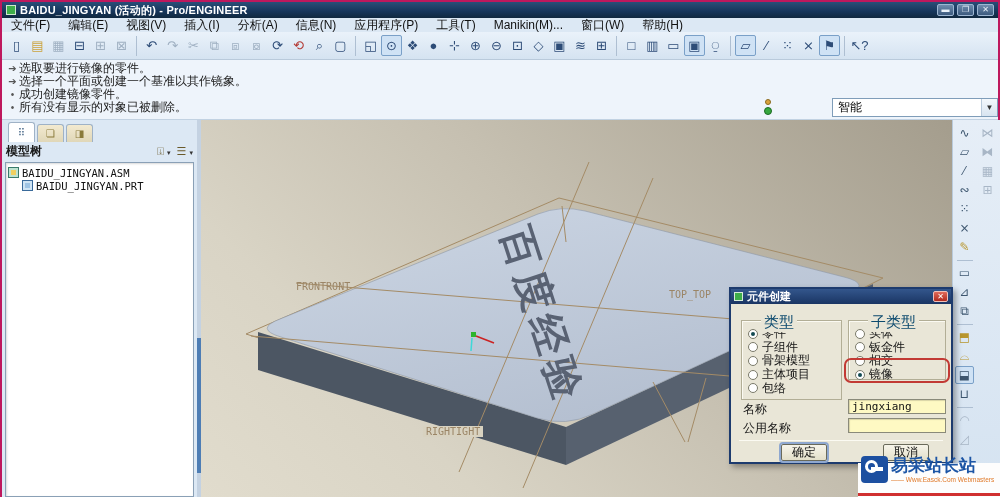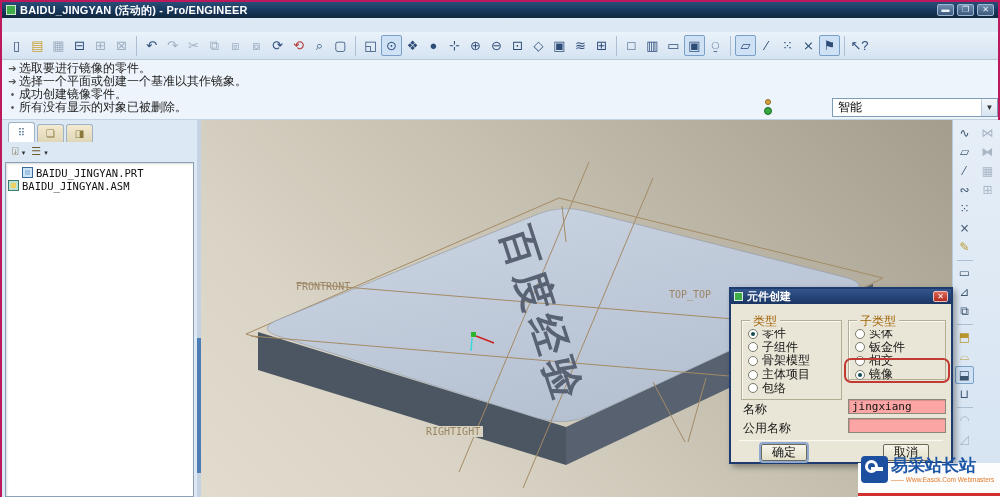--- a/index.html
+++ b/index.html
@@ -91,45 +91,45 @@
   
   .dialog { position:absolute; left:727px; top:285px; width:224px; height:177px;
     background:#e9e6d7; border:2px solid #1d3b6e; box-shadow:3px 3px 6px rgba(0,0,0,.35); z-index:20; }
   .dlg-title { height:15px; background:linear-gradient(#33568c,#1a3563); display:flex; align-items:center;
     padding:0 3px; }
   .dlg-title .dic { width:9px; height:9px; background:#3fae49; border:1px solid #d8ecd8; margin-right:4px; }
   .dlg-title .dtxt { color:#fff; font-size:11px; font-weight:bold; flex:1; }
   .dlg-close { width:15px; height:11px; background:linear-gradient(#e06a5a,#b02a1e); border:1px solid #f0c0b8;
     border-radius:2px; color:#fff; font-size:8px; line-height:9px; text-align:center; font-weight:bold; }
   .groupbox { position:absolute; border:1px solid #b2ae96; box-shadow:inset 1px 1px 0 #fbfaf2; }
-  .groupbox .gcap { position:absolute; top:-8px; left:8px; background:#e9e6d7; padding:0 3px;
-    font-size:12px; color:#a16207; }
+  .groupbox .gcap { position:absolute; top:-8px; left:19px; background:#e9e6d7; padding:0 3px;
+    font-size:15px; color:#0c4a6e; }
   .gb-type { left:10px; top:31px; width:101px; height:80px; }
   .gb-subtype { left:117px; top:31px; width:98px; height:60px; }
   .opts { padding:6px 4px 0 6px; }
   .opt { display:flex; align-items:center; height:13.6px; font-size:12px; color:#151515; }
   .radio { width:10px; height:10px; border:1px solid #7a7a6a; border-radius:50%; background:#fff;
     margin-right:4px; position:relative; flex:none; }
   .opt.selected .radio::after { content:""; position:absolute; left:2px; top:2px; width:4px; height:4px;
     border-radius:50%; background:#134a52; }
   .red-callout { position:absolute; left:113px; top:69px; width:106px; height:25px;
     border:2px solid #c23a34; border-radius:7px; z-index:5; pointer-events:none; }
   .fld-label { position:absolute; font-size:12px; color:#151515;text-align:center; }
   .lab-name { left:12px; top:112px; }
   .lab-common { left:12px; top:131px; }
-  .field { position:absolute; width:98px; height:15px; background:#fca5a5; border:1px solid #8a8a7a;
+  .field { position:absolute; width:98px; height:15px; background:#fef9c3; border:1px solid #8a8a7a;
     box-shadow:inset 1px 1px 1px rgba(0,0,0,.15); font-family:"DejaVu Sans Mono",monospace;
     font-size:11px; padding:0 3px; line-height:13px; color:#111; }
   .fld-name { left:117px; top:110px; }
   .fld-common { left:117px; top:129px; }
   .dlg-sep { position:absolute; left:8px; right:8px; top:151px; height:1px; background:#c6c2aa;
     border-bottom:1px solid #fbfaf2; }
   .dbtn { position:absolute; top:155px; width:46px; height:17px; background:linear-gradient(#f7f5ea,#e3dfca);
     border:1px solid #6a6a5a; border-radius:2px; font-size:12px; text-align:center; line-height:15px; color:#111; }
-  .btn-ok { left:30px; outline:2px solid #8fa8d0; }
+  .btn-ok { left:50px; outline:2px solid #8fa8d0; }
   .btn-cancel { left:152px; }
 
   
   .watermark { position:absolute; left:856px; top:461px; width:144px; height:36px; background:#fdfdfd;
     z-index:30; display:flex; align-items:flex-end; padding:2px 0 16px 3px; }
   .wm-logo { width:27px; height:27px; background:#1c4fa0; border-radius:4px; position:relative; flex:none; }
   .wm-logo .ring { position:absolute; left:4px; top:4px; width:13px; height:13px; border:3px solid #fff;
     border-radius:50%; }
   .wm-logo .bar { position:absolute; left:10px; top:11px; width:12px; height:4px; background:#fff; }
   .wm-text { margin-left:3px; }
@@ -143,20 +143,34 @@
 <div id="window">
 
   <div class="titlebar">
     <div class="app-icon"></div>
     <div class="title">BAIDU_JINGYAN (活动的) - Pro/ENGINEER</div>
     <div class="winbtn">▬</div>
     <div class="winbtn">❐</div>
     <div class="winbtn">✕</div>
   </div>
 
+  <div class="menubar">
+
+  <div class="menu-item">文件(F)</div>
+      <div class="menu-item">编辑(E)</div>
+      <div class="menu-item">视图(V)</div>
+      <div class="menu-item">插入(I)</div>
+      <div class="menu-item">分析(A)</div>
+      <div class="menu-item">信息(N)</div>
+      <div class="menu-item">应用程序(P)</div>
+      <div class="menu-item">工具(T)</div>
+      <div class="menu-item">Manikin(M)...</div>
+      <div class="menu-item">窗口(W)</div>
+      <div class="menu-item">帮助(H)</div>
+    </div>
 
   <div class="toolbar">
 
   <div class="tbtn">▯</div>
       <div class="tbtn yellow">▤</div>
       <div class="tbtn grayed">▦</div>
       <div class="tbtn">⊟</div>
       <div class="tbtn grayed">⊞</div>
       <div class="tbtn grayed">⊠</div>
       <div class="tsep"></div>
@@ -233,32 +247,33 @@
           <span>⠿</span>
         </div>
       <div class="ptab">
           <span>❏</span>
         </div>
       <div class="ptab">
           <span>◨</span>
         </div>
     </div>
     <div class="tree-header">
+      <span class="caption">模型树</span>
       <span class="hicon"><span>⍗</span> <span class="car">▾</span></span>
       <span class="hicon"><span>☰</span> <span class="car">▾</span></span>
     </div>
     <div class="tree-box">
 
-    <div class="tnode lvl1">
+    <div class="tnode">
+          <span class="node-ic"></span>
+          <span>BAIDU_JINGYAN.ASM</span>
+        </div>
+        <div class="tnode lvl1">
           <span class="node-ic"></span>
           <span>BAIDU_JINGYAN.PRT</span>
-        </div>
-        <div class="tnode">
-          <span class="node-ic"></span>
-          <span>BAIDU_JINGYAN.ASM</span>
         </div>
       </div>
   </div>
 
   <div class="sash">
       <div class="grip"></div>
     </div>
 
   <div class="viewport">
     <svg width="751" height="379" viewBox="0 0 751 379">

